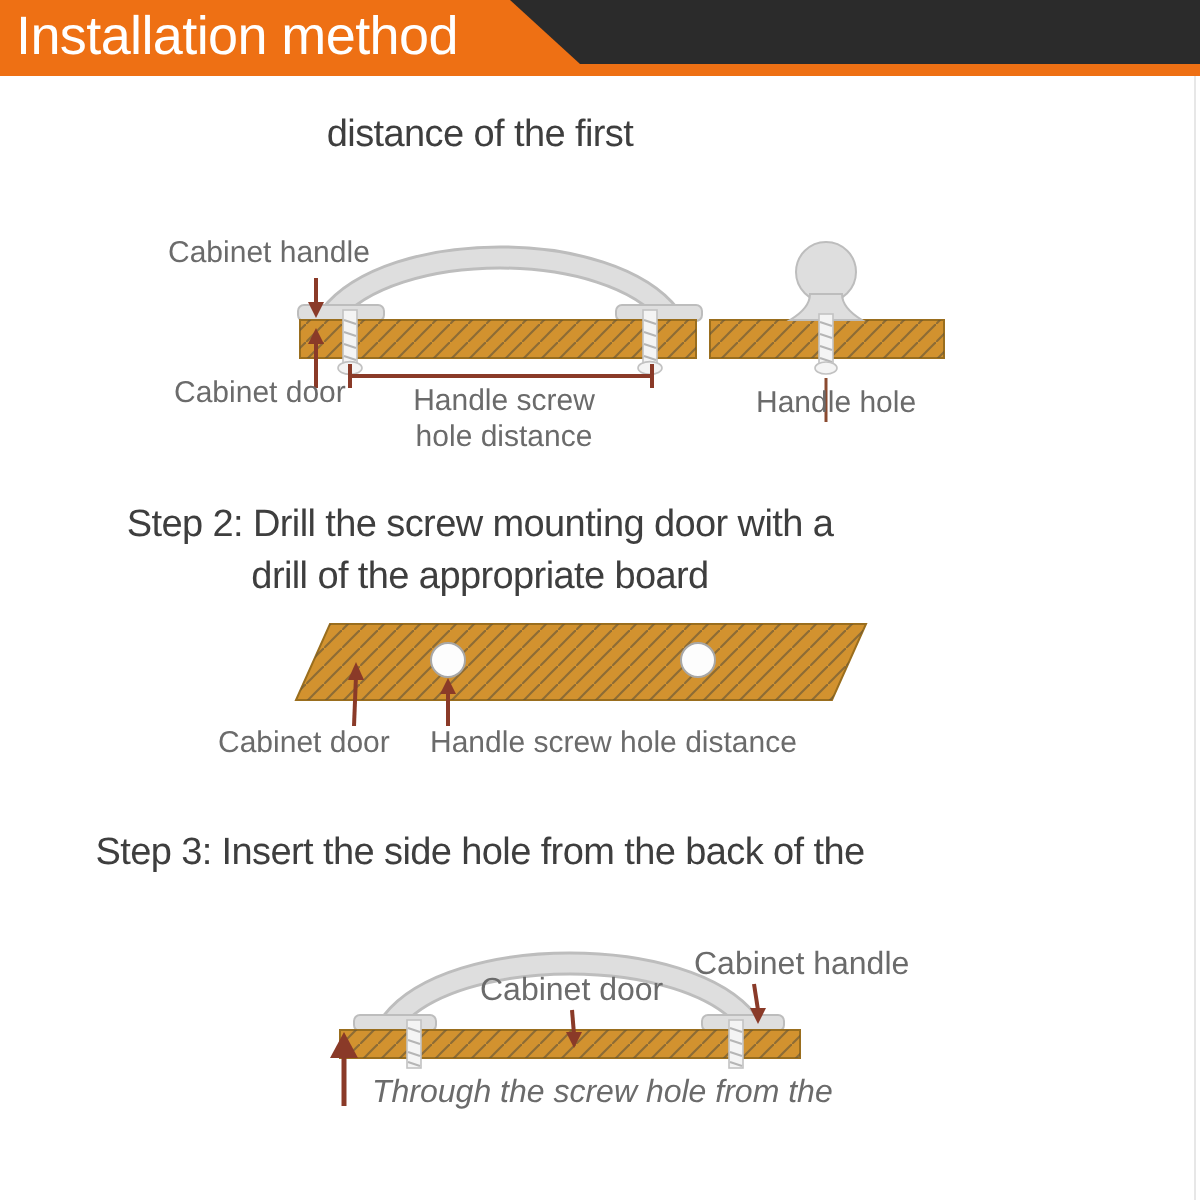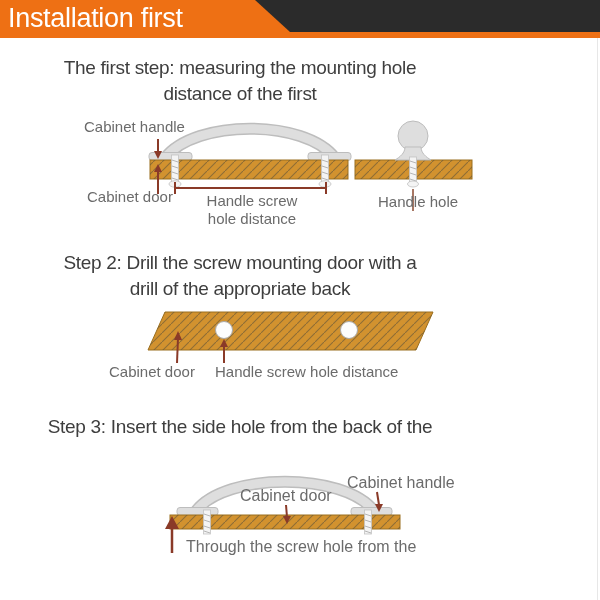--- a/index.html
+++ b/index.html
@@ -21,30 +21,30 @@
   #h1{top:55px}#h2{top:250px}#h3{top:414px}
   .lbl{position:absolute;font-size:15px;color:var(--label-gray);white-space:nowrap;z-index:3;line-height:18px;}
   .s1-handle{left:84px;top:118px}
   .s1-door{left:87px;top:188px}
   .s1-dist{left:194px;top:192px;width:116px;white-space:normal;text-align:center;}
   .s1-single{left:378px;top:193px}
   .s2-door{left:109px;top:363px}
   .s2-dist{left:215px;top:363px}
   .s3-door{left:240px;top:487px;font-size:16px}
   .s3-handle{left:347px;top:474px;font-size:16px}
-  .s3-through{left:186px;top:537px;font-size:16px;line-height:19px;}
+  .s3-through{left:186px;top:537px;font-size:16px;line-height:19px;font-style:italic;}
   .edge-line{position:absolute;right:2px;top:0;width:1px;height:600px;background:#e7e7e7;z-index:0;}
 </style>
 </head>
 <body>
 
 <div class="edge-line"></div>
 
 <div class="banner"></div>
-<div class="banner-title">Installation first</div>
+<div class="banner-title">Installation method</div>
 
 <svg class="art" width="600" height="600" viewBox="0 0 600 600">
   <defs>
     <pattern id="hatch" patternUnits="userSpaceOnUse" width="9" height="9">
       <path d="M-1,10 L10,-1" stroke="#5f5238" stroke-width="1.1" opacity="0.6"></path>
     </pattern>
   </defs>
 
   <polygon points="255,0 600,0 600,32 290,32" style="fill:var(--banner-dark)"></polygon>
 
@@ -154,26 +154,25 @@
     </g>
 
     <g style="stroke:var(--pointer-red);fill:var(--pointer-red)">
       <line x1="172" y1="553" x2="172" y2="527" stroke-width="2.5"></line>
       <polygon points="165,529 179,529 172,516" stroke="none"></polygon>
     </g>
   </g>
 </svg>
 
 <div class="step-heading" id="h1">
-  <div>The first step: measuring the mounting hole</div>
   <div>distance of the first</div>
 </div>
 <div class="step-heading" id="h2">
   <div>Step 2: Drill the screw mounting door with a</div>
-  <div>drill of the appropriate back</div>
+  <div>drill of the appropriate board</div>
 </div>
 <div class="step-heading" id="h3">
   <div>Step 3: Insert the side hole from the back of the</div>
 </div>
 
 <div class="lbl s1-handle">Cabinet handle</div>
 <div class="lbl s1-door">Cabinet door</div>
 <div class="lbl s1-dist">Handle screw hole distance</div>
 <div class="lbl s1-single">Handle hole</div>
 

